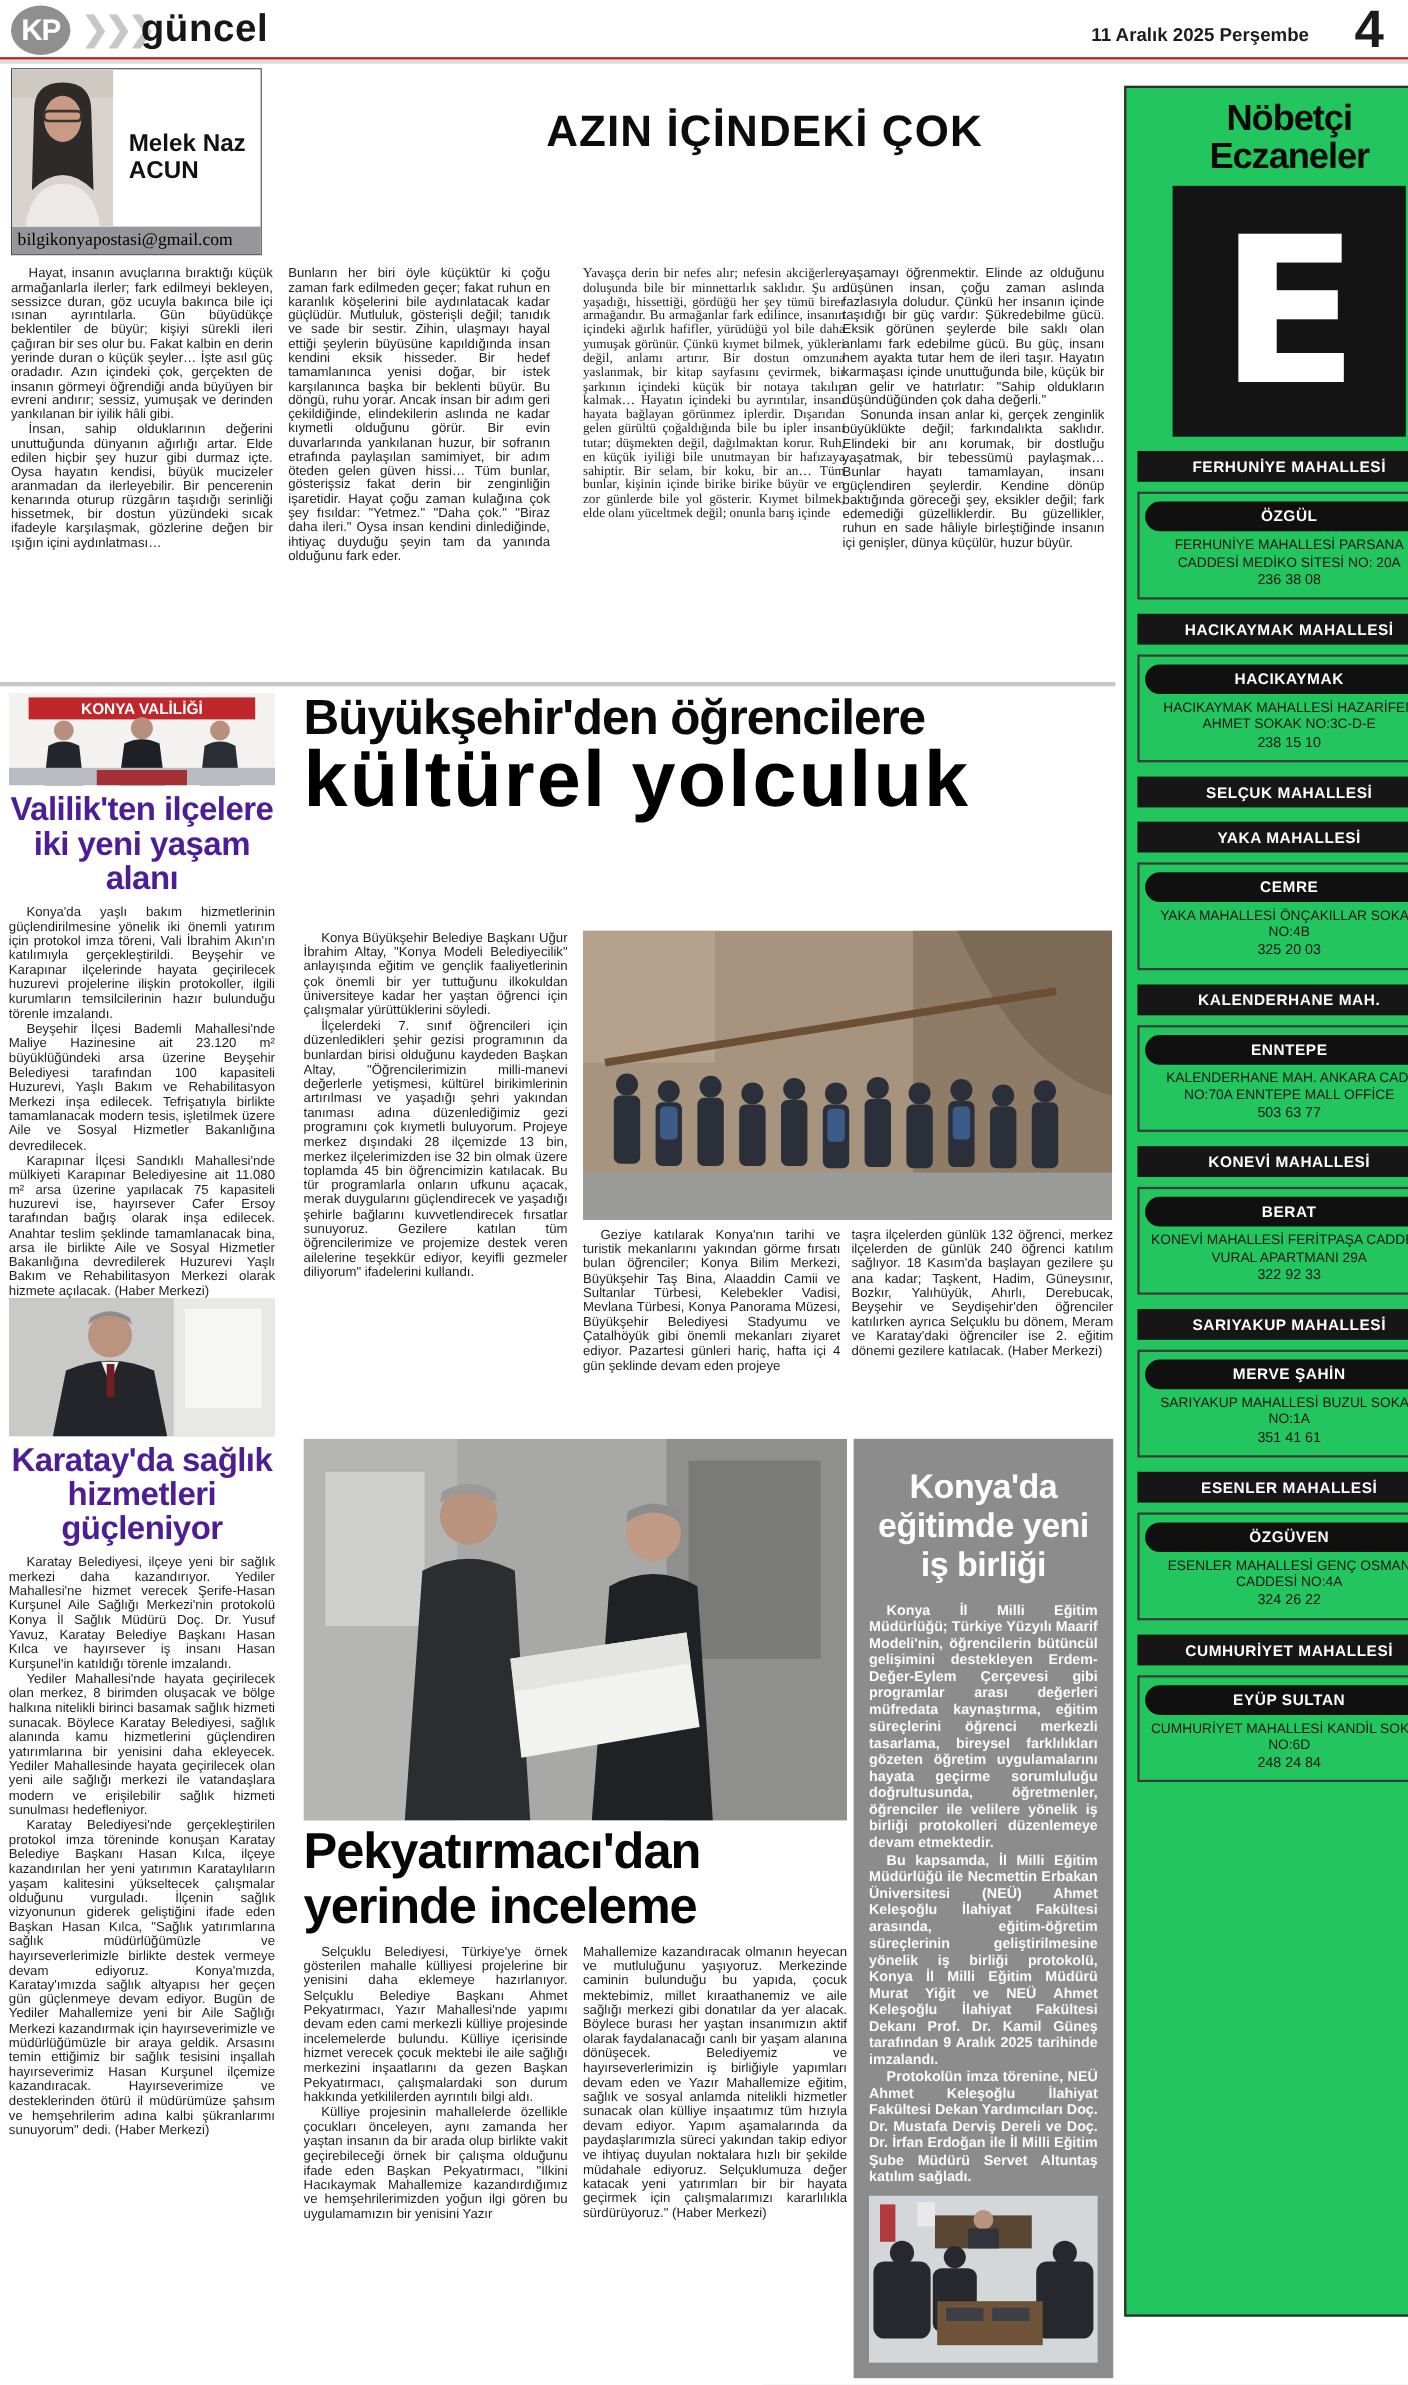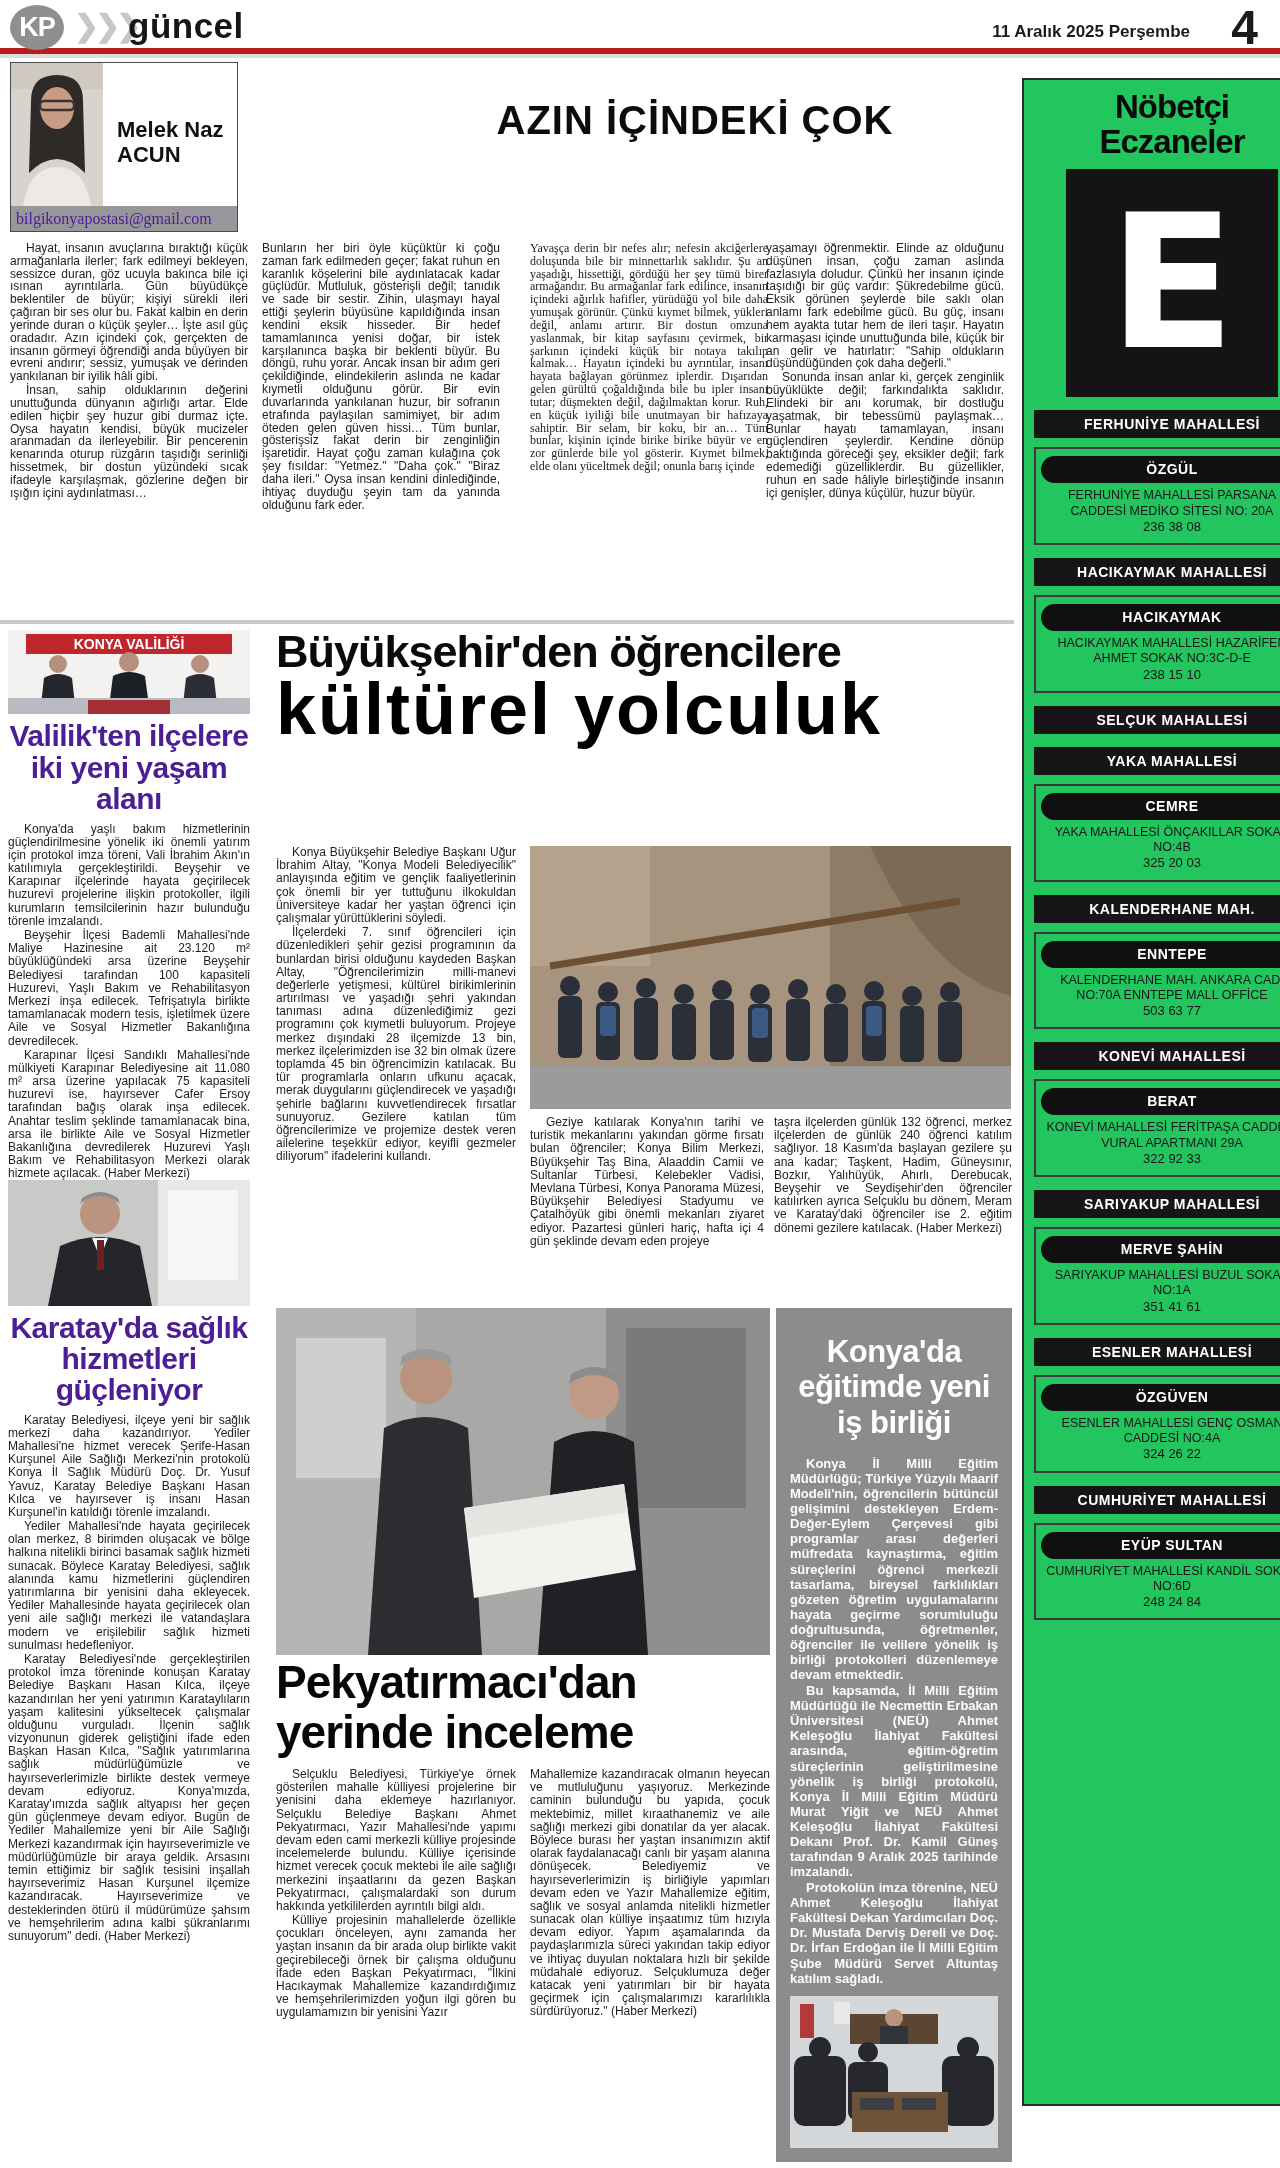--- a/index.html
+++ b/index.html
@@ -4,39 +4,39 @@
 <style>
   * { margin:0; padding:0; box-sizing:border-box; }
   html,body { background:#e9e9e9; }
   .page {
     position:relative; width:1280px; height:2168px; margin:0 auto;
     background:#ffffff; overflow:hidden;
     font-family:"Liberation Sans", sans-serif; color:#1b1b1b;
   }
   
   .masthead { position:absolute; left:0; top:0; width:1280px; height:54px;
-    border-bottom:6px solid #b91c1c; box-shadow:0 4px 0 #dcdcdc; background:#fff; }
+    border-bottom:2px solid #b91c1c; box-shadow:0 4px 0 #dcdcdc; background:#fff; }
   .kp-logo { position:absolute; left:10px; top:5px; width:54px; height:45px;
     background:#8f8f8f; border-radius:50%; color:#fff; font-weight:bold;
     font-size:27px; text-align:center; line-height:45px; letter-spacing:-1px; }
   .chevrons { position:absolute; left:74px; top:8px; font-size:30px; font-weight:bold;
     color:#c7c7c7; letter-spacing:-4px; }
   .section-name { position:absolute; left:128px; top:6px; font-size:35px;
     font-weight:bold; color:#161616; letter-spacing:0.5px; }
   .issue-date { position:absolute; right:90px; top:22px; font-size:17px; font-weight:bold; }
   .page-number { position:absolute; right:22px; top:0px; font-size:48px; font-weight:bold; }
 
   
   .author-box { position:absolute; left:10px; top:62px; width:228px; height:170px;
     border:1px solid #4a4a4a; background:#fff; }
   .author-row { display:flex; height:143px; }
   .author-photo { width:92px; height:143px; flex:0 0 92px; }
   .author-name { flex:1; padding:54px 4px 0 14px; font-weight:bold; font-size:22px;
     line-height:1.15; color:#111; }
-  .author-email { height:25px; background:#97979b; color:#4c1d95;
+  .author-email { height:25px; background:#97979b; color:#000000;
     font-family:"Liberation Serif", serif; font-size:16px; line-height:25px; padding-left:5px; }
   .oped-title { position:absolute; left:375px; top:98px; width:640px; text-align:center;
     font-size:40px; font-weight:bold; letter-spacing:1px; color:#0c0c0c; }
   .oped-col { position:absolute; top:242px; width:238px; height:380px; overflow:hidden;
     font-size:12px; line-height:1.07; text-align:justify; color:#222; }
   .oped-col p + p { margin-top:1px; }
   p.ind { text-indent:16px; }
   .oped-rule { position:absolute; left:0; top:620px; width:1014px; height:4px; background:#c9c9c9; }
 
   

